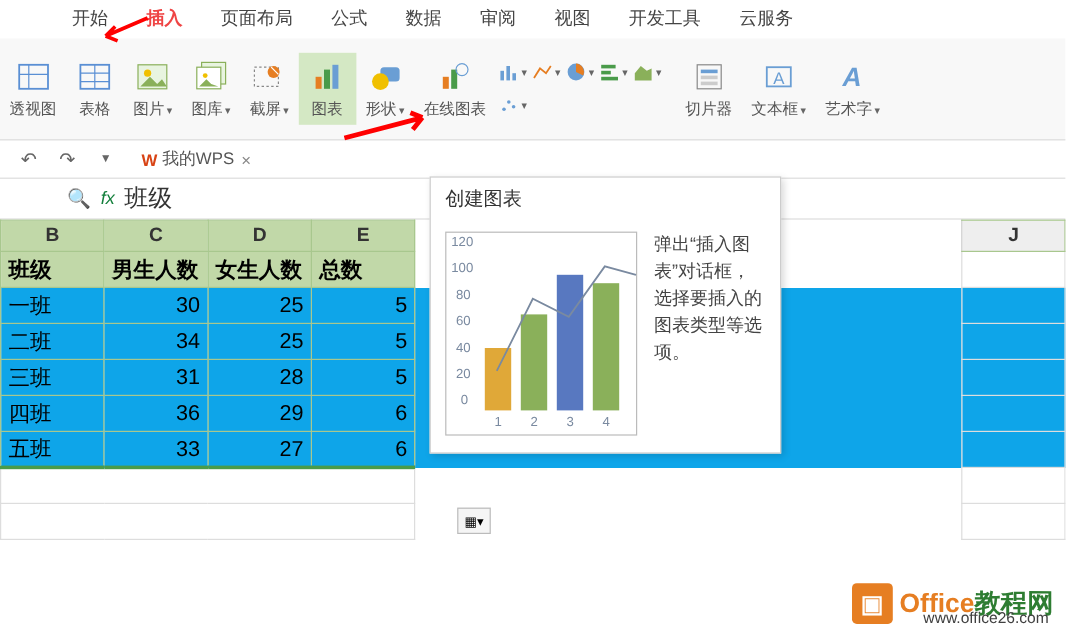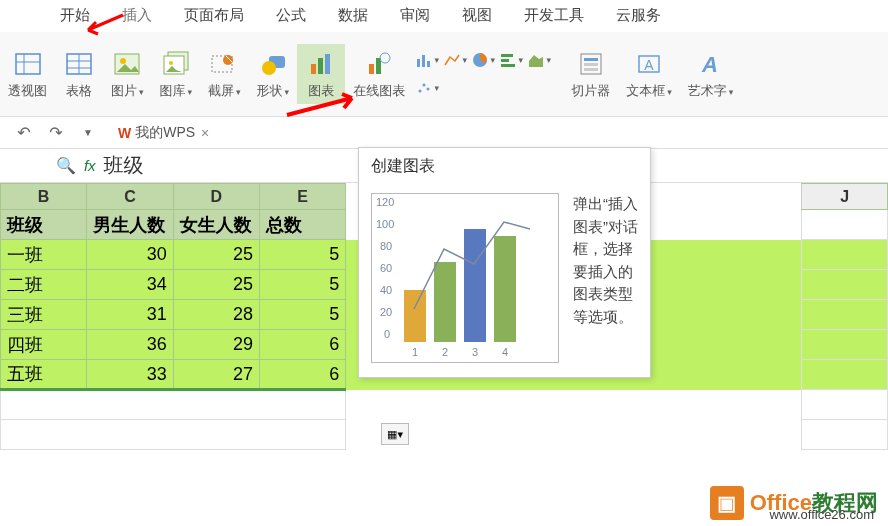--- a/index.html
+++ b/index.html
@@ -1,20 +1,20 @@
 <!DOCTYPE html>
 <html><head>
   <meta charset="utf-8">
   <style>
     * { margin: 0; padding: 0; box-sizing: border-box; font-family: "Microsoft YaHei", sans-serif; }
     body { width: 888px; height: 526px; background: #fff; overflow: hidden; position: relative; }
     
     .tabs { height: 32px; display: flex; align-items: center; border-bottom: 1px solid transparent; padding-left: 44px; }
     .tab { padding: 6px 16px; font-size: 15px; color: #444; cursor: pointer; }
-    .tab.active { color: #737373; font-weight: normal; }
+    .tab.active { color: #ef4444; font-weight: bold; }
     
     .ribbon { height: 85px; display: flex; align-items: center; padding: 5px 0; background: #f8f8f8; border-bottom: 1px solid #ddd; }
     .rbtn { display: flex; flex-direction: column; align-items: center; justify-content: center; padding: 4px 8px; cursor: pointer; font-size: 13px; color: #555; }
     .rbtn.active { background: #d4e8c4; }
     .ricon { width: 32px; height: 32px; margin-bottom: 2px; display: flex; align-items: center; justify-content: center; }
     .chev { font-size: 9px; color: #666; margin-left: 2px; }
     .small-btn { width: 24px; height: 24px; margin: 2px; display: flex; align-items: center; justify-content: center; cursor: pointer; }
     
     .arrow-red { position: absolute; color: #ff0000; pointer-events: none; z-index: 50; }
     
@@ -37,27 +37,27 @@
     .col-head.th-c { width: 88px; }
     .col-head.th-d { width: 88px; }
     .col-head.th-e { width: 88px; }
     .col-head.th-j { width: 88px; border-left: 1px solid #ccc; background: #eee; }
     .g-gap { width: 470px; border: none; }
     .hrow th { background: #c1d8a8; }
     .cell { border: 1px solid #a8c78e; height: 30px; font-size: 18px; padding: 2px 6px; }
     .lbl { text-align: left; }
     .num { text-align: right; }
     .empty-cell { border: 1px solid #ddd; height: 30px; }
-    .sel-row td { background: #bef264; }
+    .sel-row td { background: #0ea5e9; }
     .sel-outline { border-bottom: 3px solid #4a9b4a; }
     
     .tooltip { position: absolute; left: 358px; top: 147px; width: 293px; border: 1px solid #ccc; background: #fff; box-shadow: 2px 2px 6px rgba(0,0,0,0.15); z-index: 100; }
     .tt-title { padding: 8px 12px; font-size: 16px; color: #333; }
     .tt-body { display: flex; padding: 8px 12px 14px; }
-    .tt-chart { width: 188px; height: 170px; border: 1px solid #bbb; position: relative; background: #fff; }
+    .tt-chart { width: 160px; height: 170px; border: 1px solid #bbb; position: relative; background: #fff; }
     .tt-text { flex: 1; padding-left: 14px; font-size: 15px; color: #444; line-height: 1.5; }
     .axis-lbl { position: absolute; font-size: 11px; color: #7a8aa0; }
     .bar { position: absolute; bottom: 20px; width: 22px; }
     .bar.y { background: #e0a838; }
     .bar.g { background: #8ab05a; }
     .bar.b { background: #5878c0; }
     .line { position: absolute; stroke: #7a8aa0; stroke-width: 1.5; fill: none; }
     
     .paste-opt { position: absolute; left: 381px; top: 423px; width: 28px; height: 22px; border: 1px solid #bbb; background: #f5f5f5; display: flex; align-items: center; justify-content: center; font-size: 11px; cursor: pointer; }
     
@@ -132,38 +132,38 @@
   <div class="rbtn">
     <div class="ricon">
         <svg width="28" height="28">
           <rect x="2" y="6" width="20" height="16" fill="none" stroke="#888" stroke-dasharray="2"></rect>
           <circle cx="18" cy="10" r="5" fill="#e67e22"></circle>
           <path d="M16 6 L22 12" stroke="#fff" stroke-width="1"></path>
         </svg>
       </div>
     <span><span>截屏</span><span class="chev">▾</span></span>
   </div>
-  <div class="rbtn">
-    <div class="ricon">
-        <svg width="28" height="28">
-          <rect x="10" y="6" width="16" height="12" rx="3" fill="#6a9ed4"></rect>
-          <circle cx="10" cy="18" r="7" fill="#f0c000"></circle>
-        </svg>
-      </div>
-    <span><span>形状</span><span class="chev">▾</span></span>
-  </div>
   <div class="rbtn active">
     <div class="ricon">
         <svg width="28" height="28">
           <rect x="4" y="14" width="5" height="10" fill="#e67e22"></rect>
           <rect x="11" y="8" width="5" height="16" fill="#4a9b4a"></rect>
           <rect x="18" y="4" width="5" height="20" fill="#6a9ed4"></rect>
         </svg>
       </div>
     <span>图表</span>
+  </div>
+  <div class="rbtn">
+    <div class="ricon">
+        <svg width="28" height="28">
+          <rect x="10" y="6" width="16" height="12" rx="3" fill="#6a9ed4"></rect>
+          <circle cx="10" cy="18" r="7" fill="#f0c000"></circle>
+        </svg>
+      </div>
+    <span><span>形状</span><span class="chev">▾</span></span>
   </div>
   <div class="rbtn">
     <div class="ricon">
         <svg width="28" height="28">
           <rect x="4" y="14" width="5" height="10" fill="#e67e22"></rect>
           <rect x="11" y="8" width="5" height="16" fill="#4a9b4a"></rect>
           <circle cx="20" cy="8" r="5" fill="none" stroke="#6a9ed4"></circle>
         </svg>
       </div>
     <span>在线图表</span>

